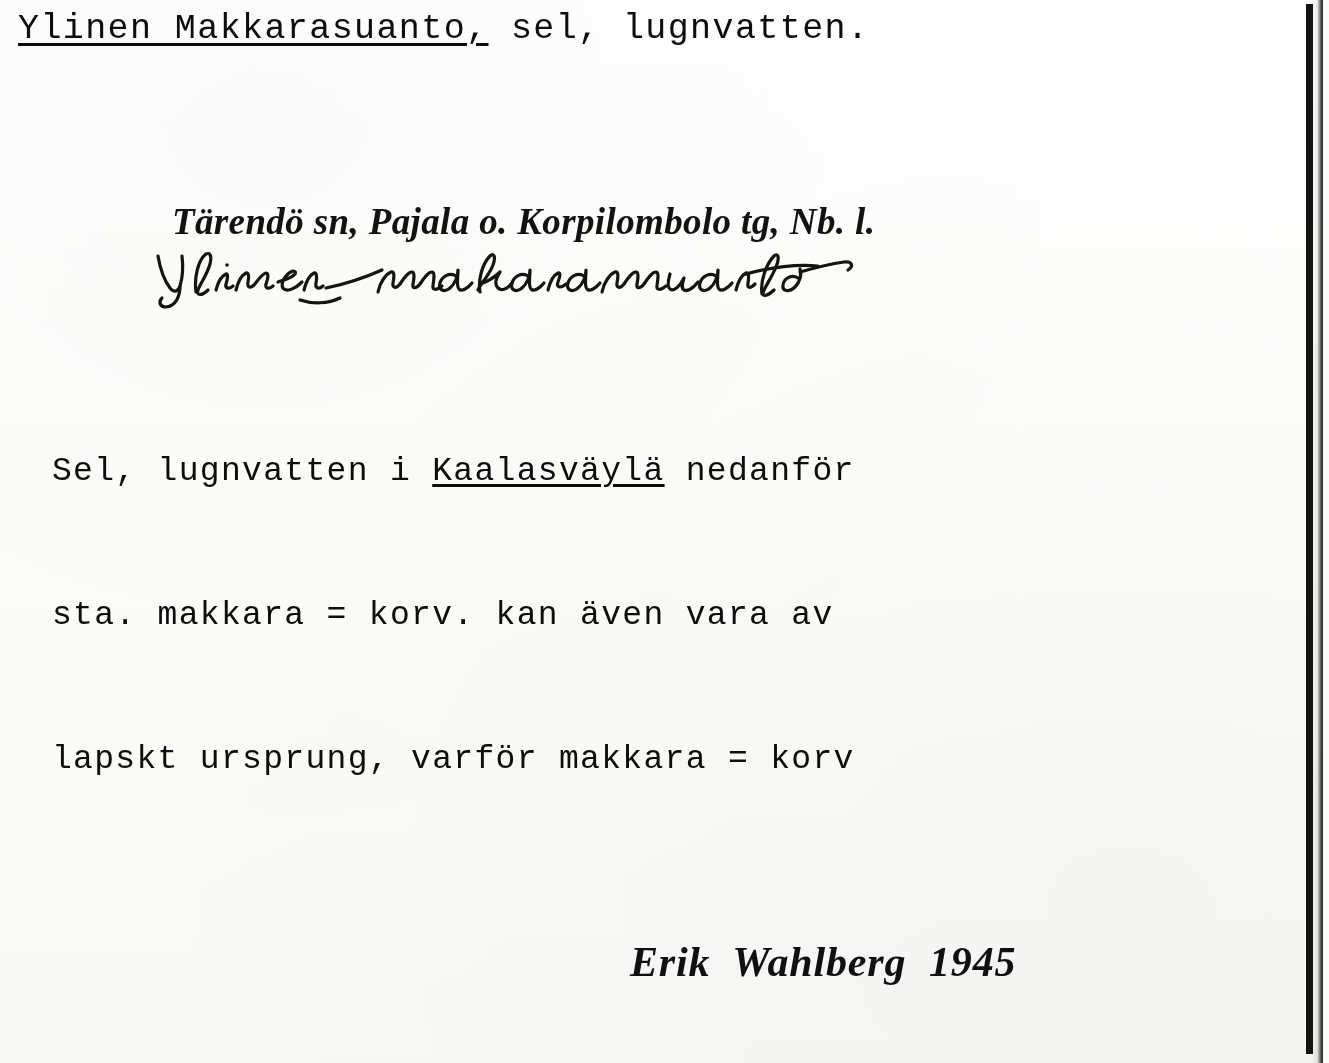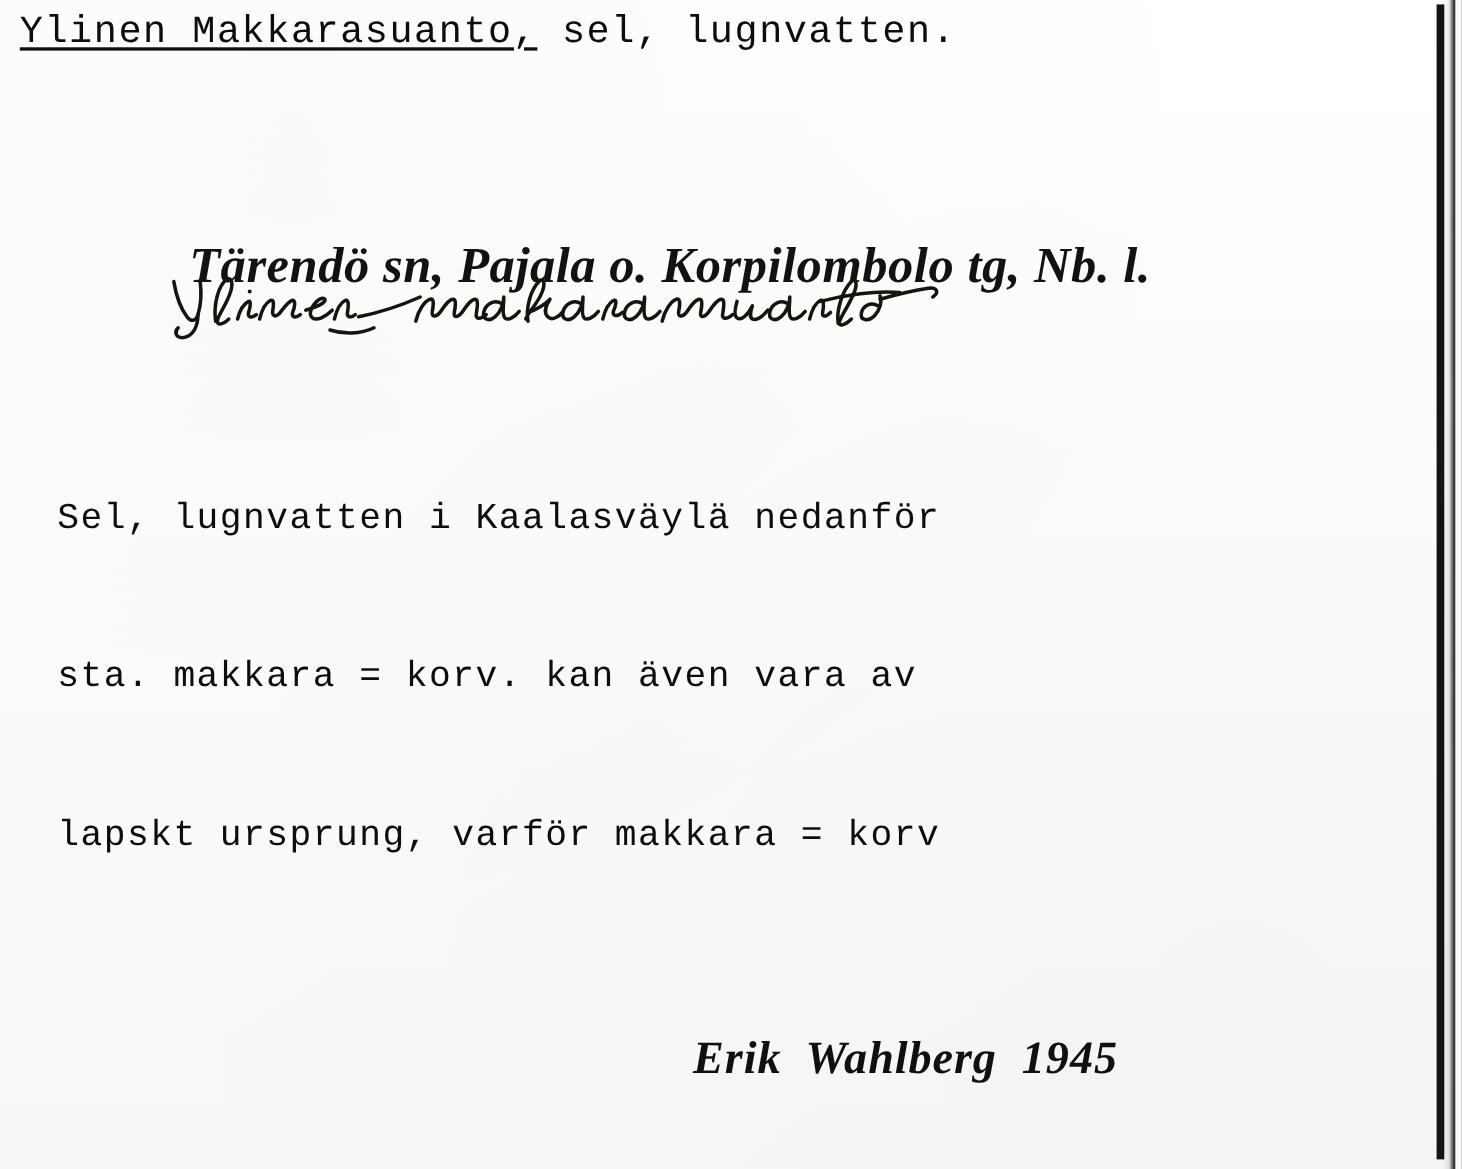--- a/index.html
+++ b/index.html
@@ -75,25 +75,24 @@
   }
 
   
   #parish-line {
     position: absolute;
     left: 172px;
     top: 200px;
     font-family: "Liberation Serif", "DejaVu Serif", serif;
     font-style: italic;
     font-weight: 700;
-    font-size: 46px;
+    font-size: 37px;
     letter-spacing: 0.01em;
     color: #131210;
     white-space: pre;
-    margin-top: 14px;
   }
 
   
   #handwritten {
     position: absolute;
     left: 150px;
     top: 248px;
     width: 720px;
     height: 62px;
   }
@@ -103,20 +102,21 @@
   #body-block {
     position: absolute;
     left: 52px;
     top: 352px;
     width: 1210px;
     font-size: 33px;
     line-height: 48px;
   }
   .bodyline { white-space: pre; }
   .ul {
+    text-decoration: underline;
     text-underline-offset: 4px;
     text-decoration-thickness: 3px;
   }
 
   
   #signature {
     position: absolute;
     left: 630px;
     top: 938px;
     font-family: "Liberation Serif", "DejaVu Serif", serif;

